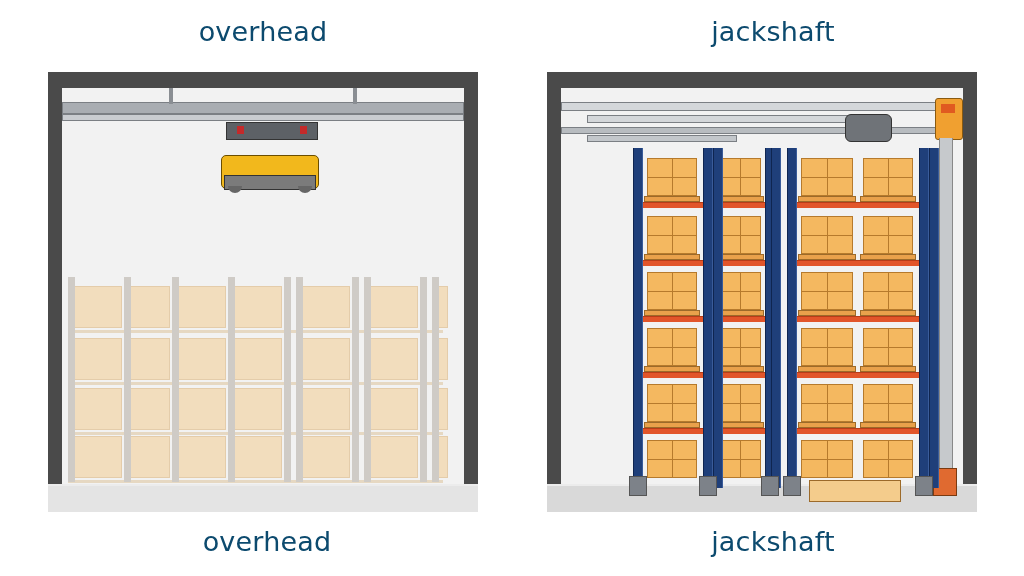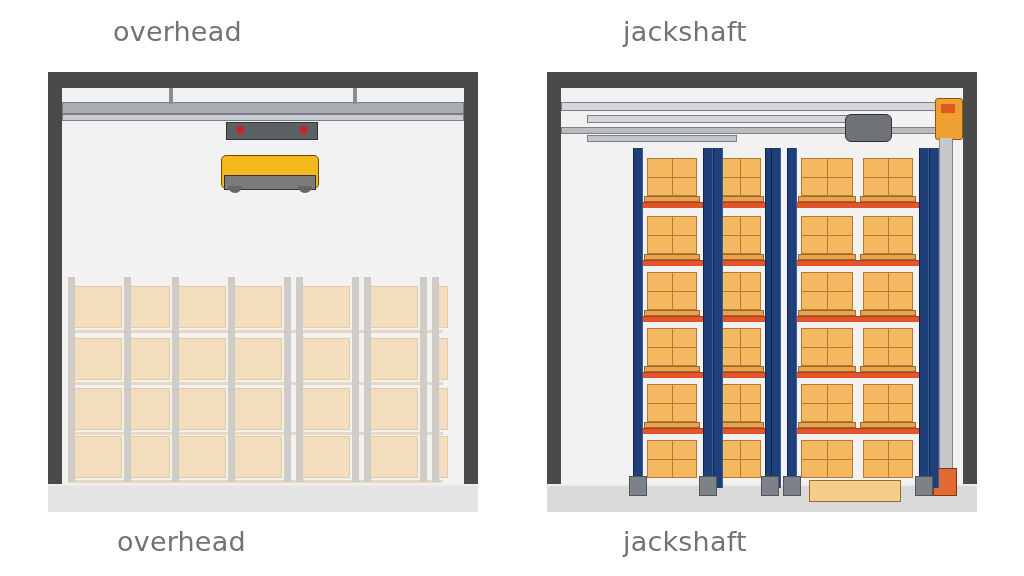--- a/index.html
+++ b/index.html
@@ -1,17 +1,17 @@
 <!DOCTYPE html>
 <html><head>
 <meta charset="utf-8">
 <style>
   html,body{margin:0;padding:0;}
   body{width:1024px;height:576px;background:#ffffff;position:relative;overflow:hidden;font-family:"DejaVu Sans","Liberation Sans",sans-serif;}
-  .label{position:absolute;width:300px;font-size:27px;color:#737373;letter-spacing:0.2px;}
+  .label{position:absolute;width:300px;text-align:center;font-size:27px;color:#0c4a6e;letter-spacing:0.2px;}
   .panel{position:absolute;top:72px;width:430px;height:440px;background:#ececec;overflow:hidden;}
   .wall-top{position:absolute;left:0;top:0;right:0;height:16px;background:#4a4a4a;}
   .wall-left{position:absolute;left:0;top:0;bottom:28px;width:14px;background:#4a4a4a;}
   .wall-right{position:absolute;right:0;top:0;bottom:28px;width:14px;background:#4a4a4a;}
   .floor{position:absolute;left:0;right:0;bottom:0;height:26px;background:#e4e4e4;}
   .inner{position:absolute;left:14px;right:14px;top:16px;bottom:28px;background:#f2f2f2;}
   .rail{position:absolute;background:#a9adb2;border:1px solid #7b7f84;}
   .hanger{position:absolute;background:#8a8e93;width:4px;}
   
   .fade-post{position:absolute;width:7px;background:#cfcbc6;}

